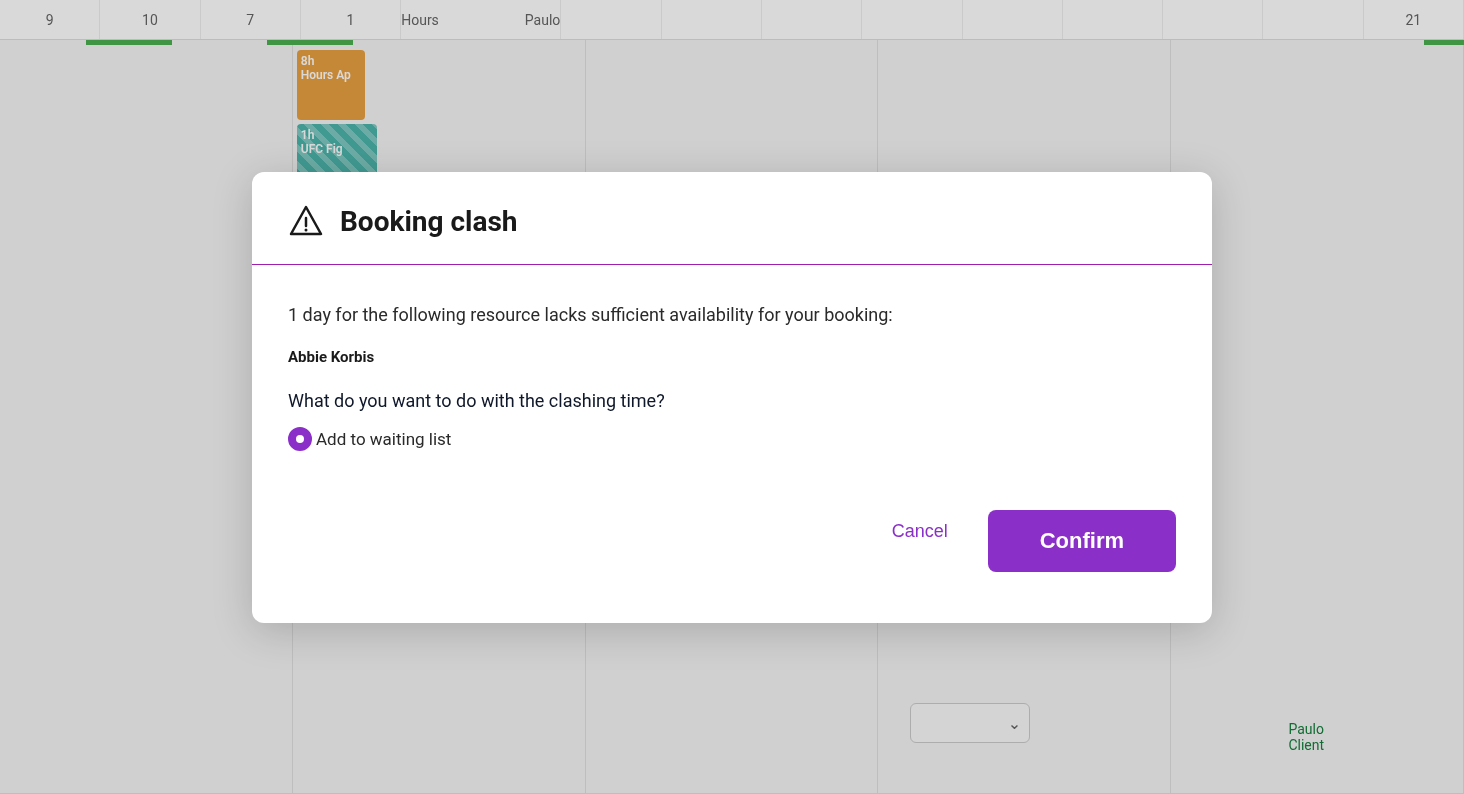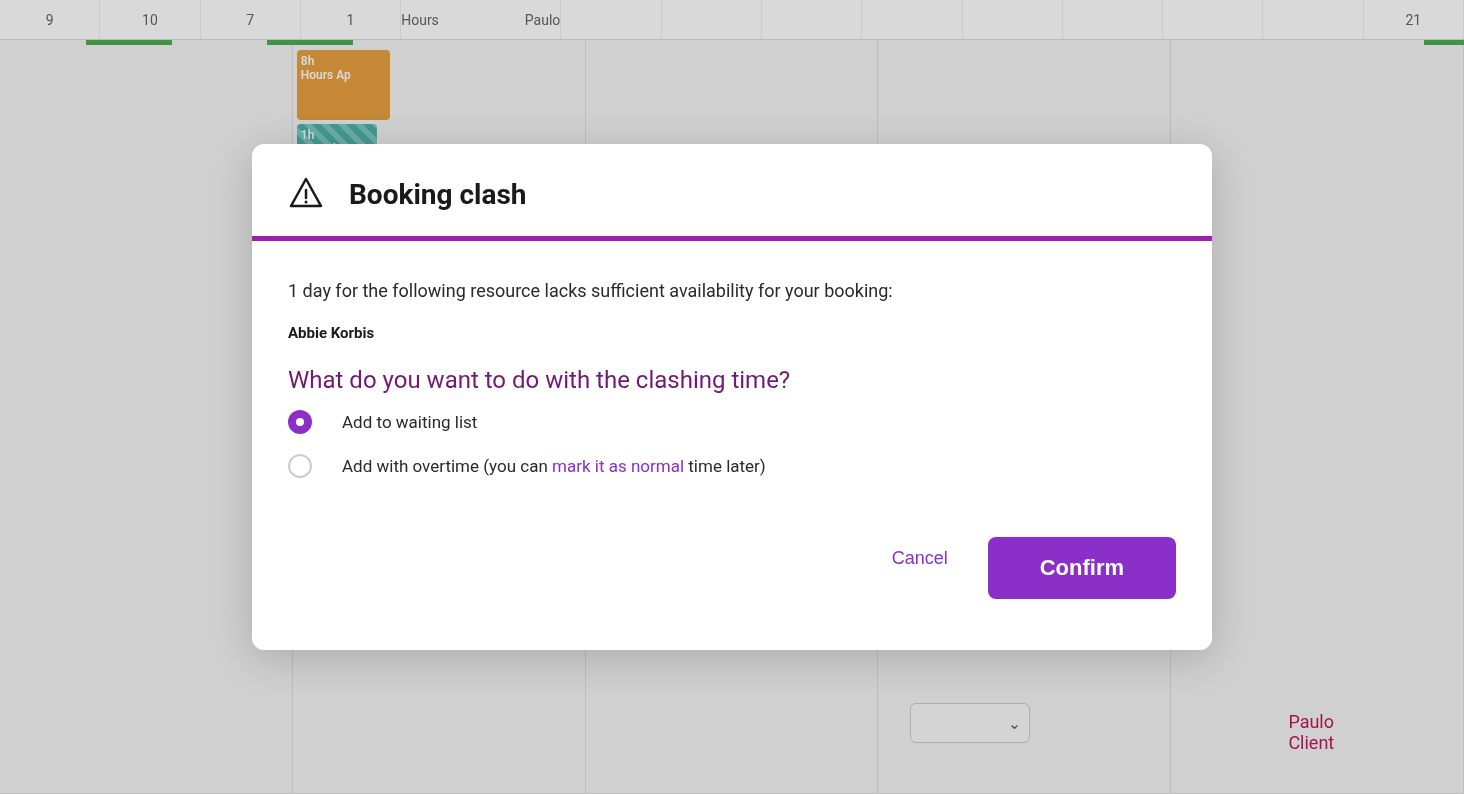--- a/index.html
+++ b/index.html
@@ -62,21 +62,21 @@
       height: 5px;
       background: #4caf50;
       z-index: 1;
     }
 
     
     .event-orange {
       position: absolute;
       top: 10px;
       left: 4px;
-      width: 93px;
+      width: 68px;
       height: 70px;
       background: #e8a040;
       border-radius: 4px;
       padding: 4px;
       font-size: 12px;
       color: #fff;
       font-weight: 600;
     }
 
     .event-teal {
@@ -97,22 +97,22 @@
       font-size: 12px;
       color: #fff;
       font-weight: 600;
     }
 
     
     .bg-bottom-text {
       position: absolute;
       bottom: 40px;
       left: 410px;
-      font-size: 18px;
-      color: #be185d;
+      font-size: 14px;
+      color: #15803d;
     }
 
     
     .bg-dropdown {
       position: absolute;
       bottom: 50px;
       right: 140px;
       width: 120px;
       height: 40px;
       border: 1px solid #ccc;
@@ -144,23 +144,23 @@
       box-shadow: 0 8px 40px rgba(0,0,0,0.18);
       display: flex;
       flex-direction: column;
       padding: 0;
       position: relative;
     }
 
     .modal-header {
       display: flex;
       align-items: center;
-      gap: 25px;
+      gap: 16px;
       padding: 32px 36px 24px 36px;
-      border-bottom: 5px solid #a21caf;
+      border-bottom: 1px solid #a21caf;
     }
 
     .warning-icon {
       width: 36px;
       height: 36px;
       flex-shrink: 0;
     }
 
     .modal-title {
       font-size: 28px;
@@ -181,35 +181,35 @@
     }
 
     .resource-name {
       font-size: 15px;
       font-weight: 700;
       color: #1a1a1a;
       margin-bottom: 24px;
     }
 
     .modal-question {
-      font-size: 24px;
-      color: #701a75;
+      font-size: 18px;
+      color: #0f172a;
       margin-bottom: 16px;
     }
 
     .radio-group {
       display: flex;
       flex-direction: column;
       gap: 20px;
     }
 
     .radio-option {
       display: flex;
       align-items: center;
-      gap: 30px;
+      gap: 4px;
       font-size: 17px;
       color: #2a2a2a;
       cursor: pointer;
     }
 
     .radio-circle {
       width: 24px;
       height: 24px;
       border-radius: 50%;
       border: 2px solid #ccc;
@@ -340,26 +340,20 @@
       <p class="resource-name">Abbie Korbis</p>
       <p class="modal-question">What do you want to do with the clashing time?</p>
 
       <div class="radio-group">
 
         <label class="radio-option">
           <div class="radio-circle selected"></div>
           <span>Add to waiting list</span>
         </label>
 
-        <label class="radio-option">
-          <div class="radio-circle"></div>
-          <span>
-            <span>Add with overtime (you can </span><span class="link-purple">mark it as normal</span><span> time later)</span>
-          </span>
-        </label>
       </div>
     </div>
 
     <div class="modal-footer">
       <button class="btn-cancel">Cancel</button>
       <button class="btn-confirm">Confirm</button>
     </div>
 
   </div>
 </div>

